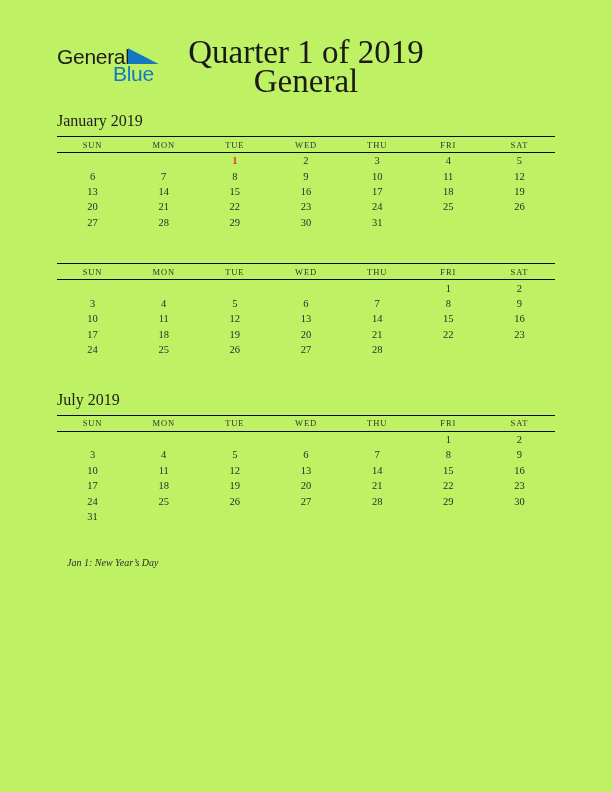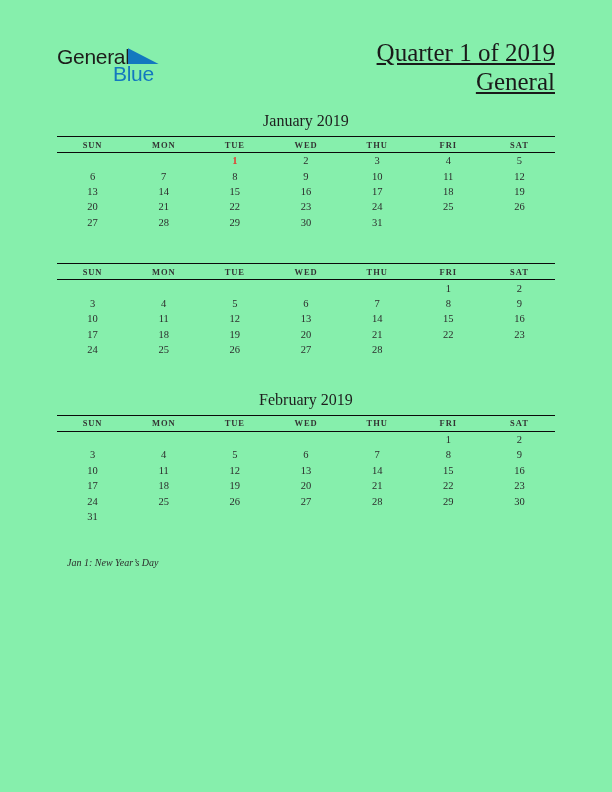--- a/index.html
+++ b/index.html
@@ -4,63 +4,62 @@
 <style>
   * { margin:0; padding:0; box-sizing:border-box; }
   html,body { background:#ffffff; }
   body {
     width:612px; height:792px;
     font-family:"Liberation Serif", serif;
     color:#222222;
     position:relative;
     overflow:hidden;
   }
-  .page { position:absolute; inset:0; width:612px; height:792px; background:#86efac; }
+  .page { position:absolute; inset:0; width:612px; height:792px; background:#bef264; }
 
   
   .logo {
     position:absolute; left:57px; top:46px;
     font-family:"Liberation Sans", sans-serif;
     line-height:22px; font-size:21px;
   }
   .logo-line1 { white-space:nowrap; }
   .logo-word-top { color:#1d1d1b; letter-spacing:-0.3px; }
   .logo-flag {
     display:inline-block; width:31px; height:16px;
     background:#1378bf;
     clip-path:polygon(0 0, 100% 100%, 0 100%);
     margin-left:-2px;
   }
   .logo-line2 { margin-left:56px; margin-top:-5px; }
   .logo-word-bottom { color:#1378bf; letter-spacing:-0.3px; }
 
   .doc-title {
     position:absolute; left:57px; top:38px; width:498px;
-    text-align:right;
-    font-size:25px; line-height:29px;
+    text-align:center;
+    font-size:33px; line-height:29px;
     color:#1a1a1a;
-    text-decoration:underline;
   }
 
   
   .months { position:absolute; left:57px; top:112px; width:498px; }
   .month-block { margin-bottom:34px; }
   .month-title {
-    text-align:center;
+    text-align:left;
     font-size:16px; line-height:18px;
     margin-bottom:6px;
     color:#1e1e1e;
   }
   table.cal {
     width:498px; table-layout:fixed; border-collapse:collapse;
     border-top:1.7px solid #0a0a0a;
   }
   table.cal th {
     height:16px;
-    font-size:8.5px; font-weight:bold;
+    font-size:8.5px; font-weight:normal;
     letter-spacing:0.9px;
     text-align:center; vertical-align:middle;
     color:#333333;
     border-bottom:1.2px solid #0a0a0a;
     padding:0;
   }
   table.cal td {
     height:15.4px;
     font-size:10.5px;
     text-align:center; vertical-align:middle;
@@ -216,21 +215,21 @@
               <td>26</td>
               <td>27</td>
               <td>28</td>
               <td></td>
               <td></td>
             </tr>
           </tbody>
         </table>
       </div>
       <div class="month-block">
-        <div class="month-title">February 2019</div>
+        <div class="month-title">July 2019</div>
         <table class="cal">
           <thead>
             <tr>
               <th>SUN</th>
               <th>MON</th>
               <th>TUE</th>
               <th>WED</th>
               <th>THU</th>
               <th>FRI</th>
               <th>SAT</th>

